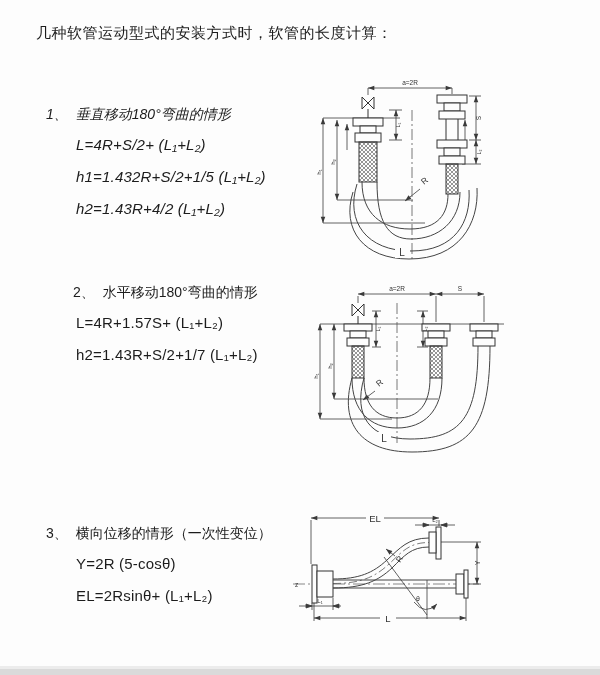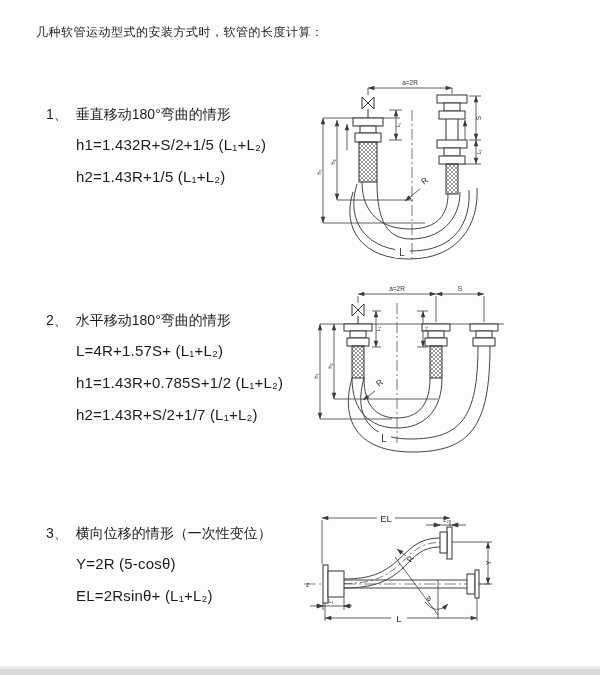--- a/index.html
+++ b/index.html
@@ -1,49 +1,50 @@
 <!DOCTYPE html>
 <html><head>
 <meta charset="utf-8">
 <style>
   html,body{margin:0;padding:0;}
   body{
     width:600px;height:675px;position:relative;background:#fdfdfd;
     font-family:"Liberation Sans","DejaVu Sans",sans-serif;color:#1c1c1c;
     overflow:hidden;
   }
-  .page-title{position:absolute;left:36px;top:24px;font-size:12px;letter-spacing:.5px;}
+  .page-title{position:absolute;left:36px;top:24px;font-size:15px;letter-spacing:.5px;}
   .section{position:absolute;left:46px;}
-  #sec1{top:106px;} #sec2{top:312px;} #sec3{top:525px;}
+  #sec1{top:106px;font-style:italic;} #sec2{top:284px;text-align:right;} #sec3{top:525px;}
   .sec-head{font-size:14px;white-space:nowrap;}
   .sec-num{margin-right:8px;}
   .formulas{margin-top:4px;}
   .formula{margin-left:30px;height:32px;display:flex;align-items:center;
     font-size:15px;letter-spacing:.2px;white-space:nowrap;}
   .diagram{position:absolute;}
   #dia1{left:312px;top:72px;}
   #dia2{left:308px;top:281px;}
-  #dia3{left:298px;top:502px;}
+  #dia3{left:287px;top:502px;}
   svg{display:block;}
   svg text{font-family:"Liberation Sans","DejaVu Sans",sans-serif;fill:#333;}
   .page-edge{position:absolute;left:0;right:0;bottom:0;height:6px;background:#dadada;}
   .page-edge2{position:absolute;left:0;right:0;bottom:6px;height:3px;background:#ececec;}
 </style>
 </head>
 <body>
 
 <div class="page-title">几种软管运动型式的安装方式时，软管的长度计算：</div>
 
 <div class="section" id="sec1">
   <div class="sec-head">
     <span class="sec-num">1、</span><span>垂直移动180°弯曲的情形</span>
   </div>
   <div class="formulas">
+    <div class="formula">L=4R+S/2+ (L₁+L₂)</div>
     <div class="formula">h1=1.432R+S/2+1/5 (L₁+L₂)</div>
-    <div class="formula">h2=1.43R+1/5 (L₁+L₂)</div>
+    <div class="formula">h2=1.43R+4/2 (L₁+L₂)</div>
   </div>
 </div>
 
 <div class="diagram" id="dia1">
 <svg width="282" height="192" viewBox="0 0 282 192">
   <defs>
     <marker id="ar1" viewBox="0 0 8 6" refX="7.5" refY="3" markerWidth="9" markerHeight="7" orient="auto-start-reverse">
       <path d="M0.5,0.5 L7.5,3 L0.5,5.5 z" fill="#3a3a3a"></path>
     </marker>
     <pattern id="ht1" width="4" height="4" patternUnits="userSpaceOnUse">
@@ -121,21 +122,20 @@
   <text x="90" y="184" font-size="10" text-anchor="middle">L</text>
 </svg>
 </div>
 
 <div class="section" id="sec2">
   <div class="sec-head">
     <span class="sec-num">2、</span><span>水平移动180°弯曲的情形</span>
   </div>
   <div class="formulas">
     <div class="formula">L=4R+1.57S+ (L₁+L₂)</div>
-    <div class="formula">h1=1.43R+0.785S+1/2 (L₁+L₂)</div>
     <div class="formula">h2=1.43R+S/2+1/7 (L₁+L₂)</div>
   </div>
 </div>
 
 <div class="diagram" id="dia2">
 <svg width="290" height="176" viewBox="0 0 290 176">
   <defs>
     <marker id="ar2" viewBox="0 0 8 6" refX="7.5" refY="3" markerWidth="9" markerHeight="7" orient="auto-start-reverse">
       <path d="M0.5,0.5 L7.5,3 L0.5,5.5 z" fill="#3a3a3a"></path>
     </marker>

